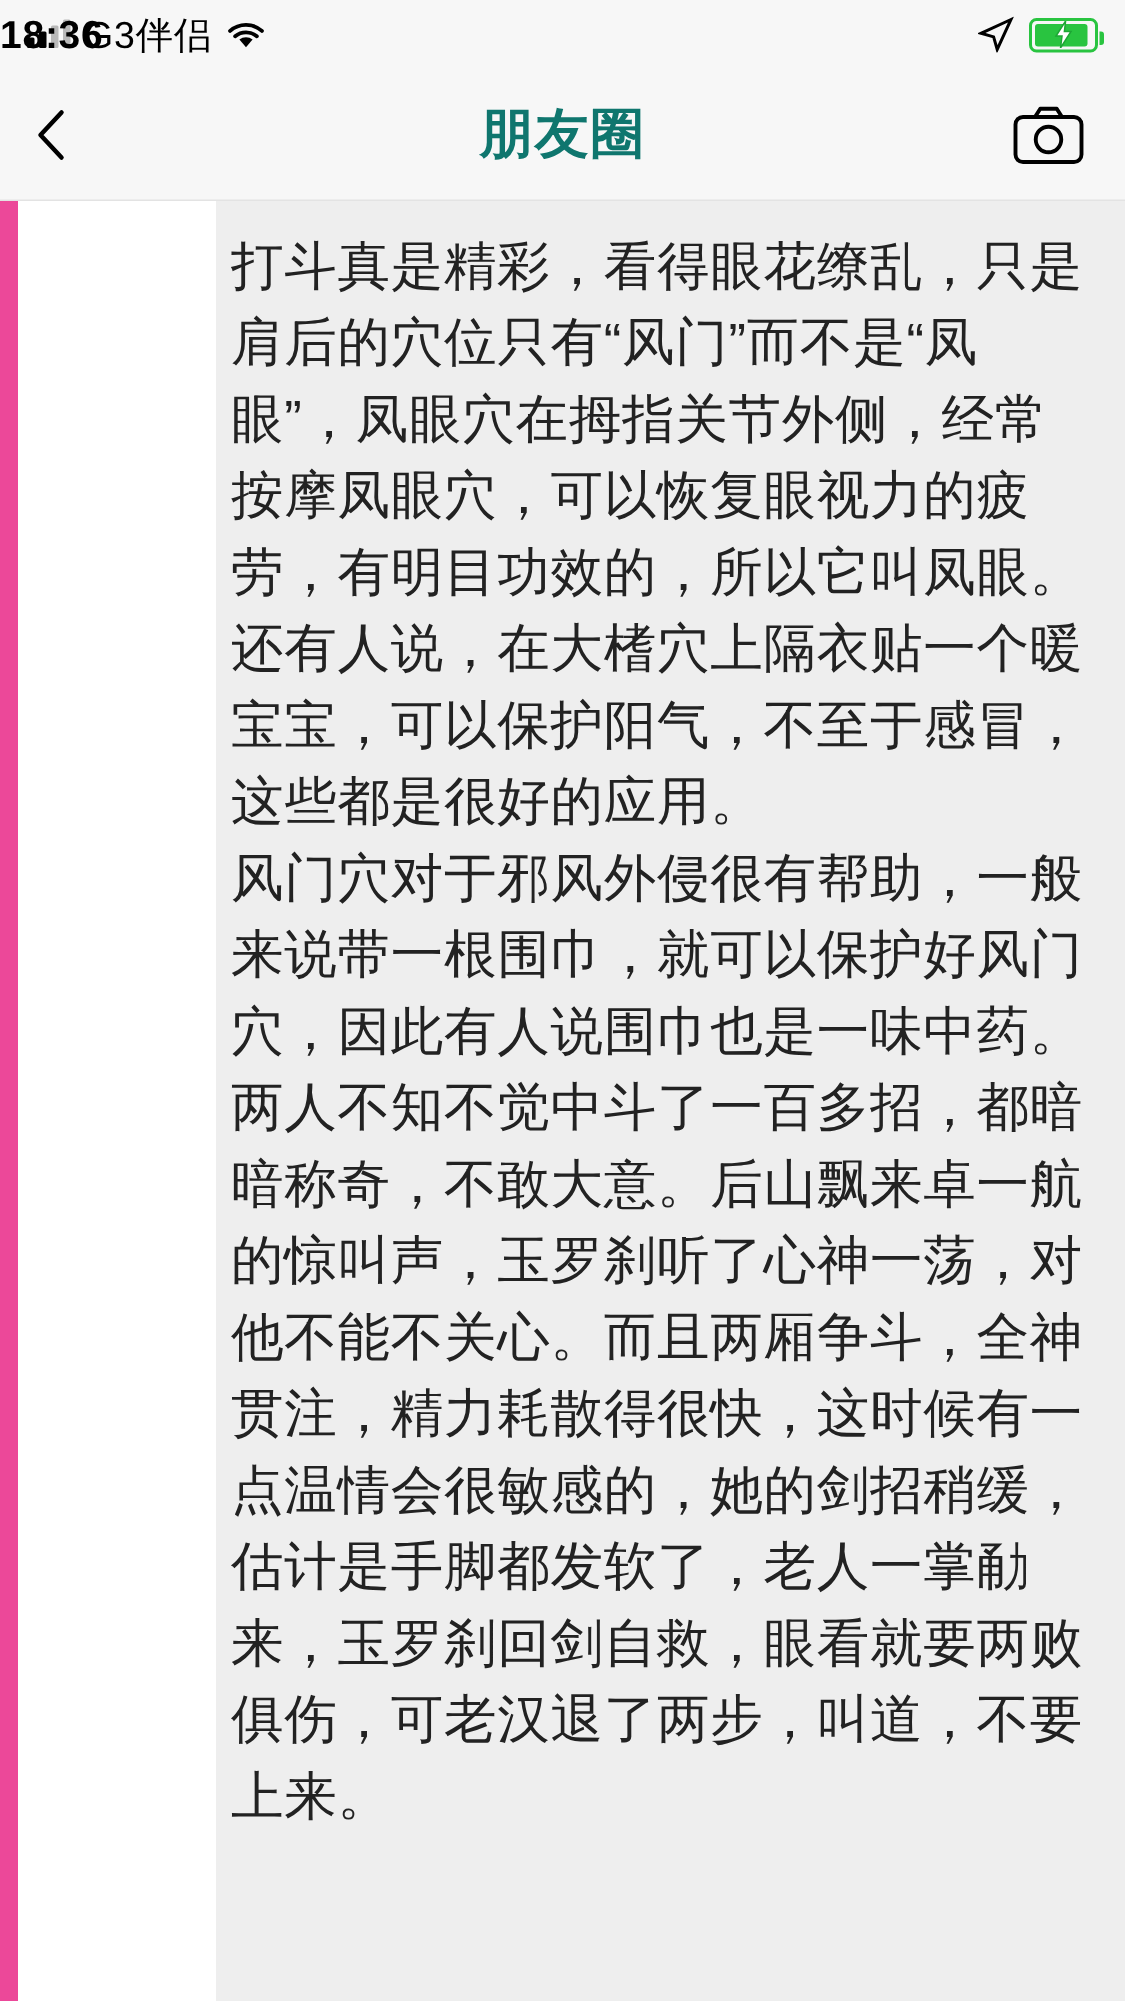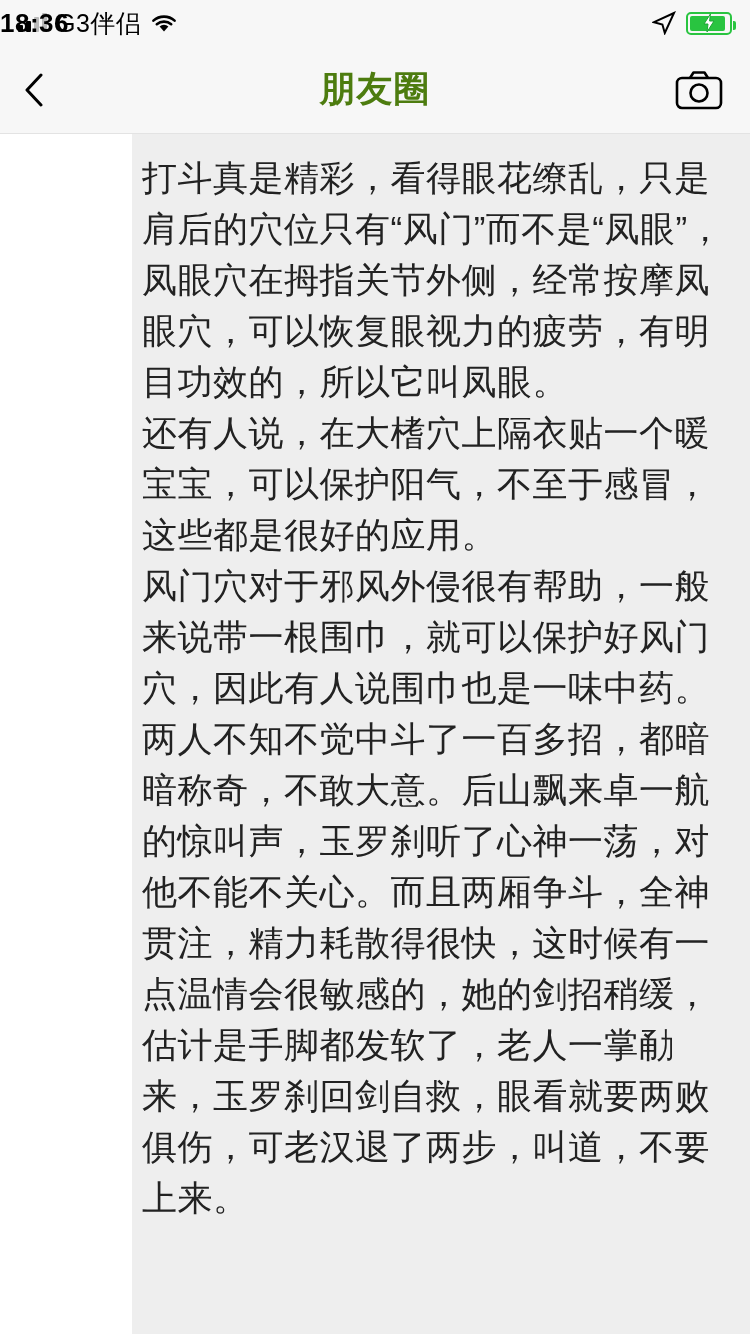--- a/index.html
+++ b/index.html
@@ -130,21 +130,21 @@
   .chev {
     width: 20px;
     height: 34px;
   }
   .nav-title {
     position: absolute;
     left: 0; right: 0;
     text-align: center;
     font-size: 36px;
     font-weight: bold;
-    color: #4d7c0f;
+    color: #0f766e;
     letter-spacing: 1px;
     pointer-events: none;
   }
   .camera-btn {
     margin-left: auto;
     width: 54px;
     height: 54px;
     display: flex;
     align-items: center;
     justify-content: center;
@@ -152,20 +152,21 @@
   }
   .camera-icon { width: 48px; height: 40px; display: block; }
 
   
   .content-wrap {
     flex: 1 1 auto;
     position: relative;
     background: #ec4899;
     overflow: hidden;
     display: flex;
+    padding-left: 12px;
   }
   .left-gutter {
     width: 132px;
     flex: 0 0 132px;
     background: #ffffff;
   }
   .article {
     flex: 1 1 auto;
     background: #eeeeee;
     padding: 18px 26px 0 10px;

